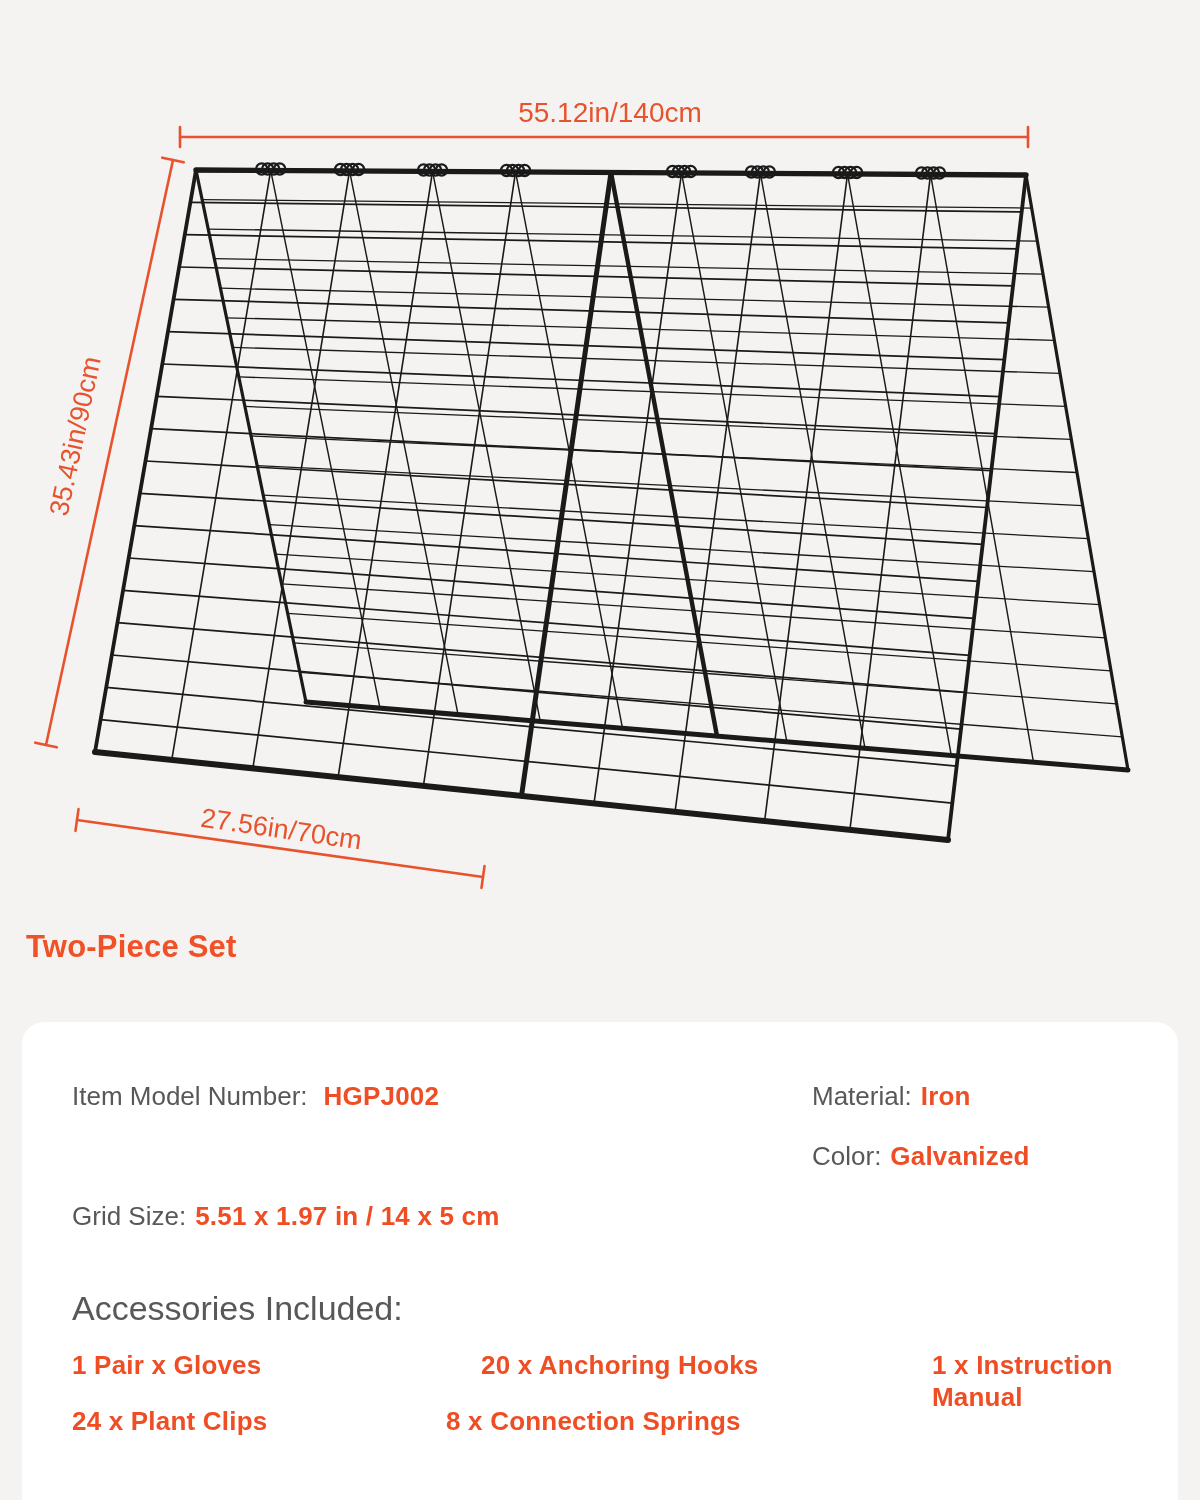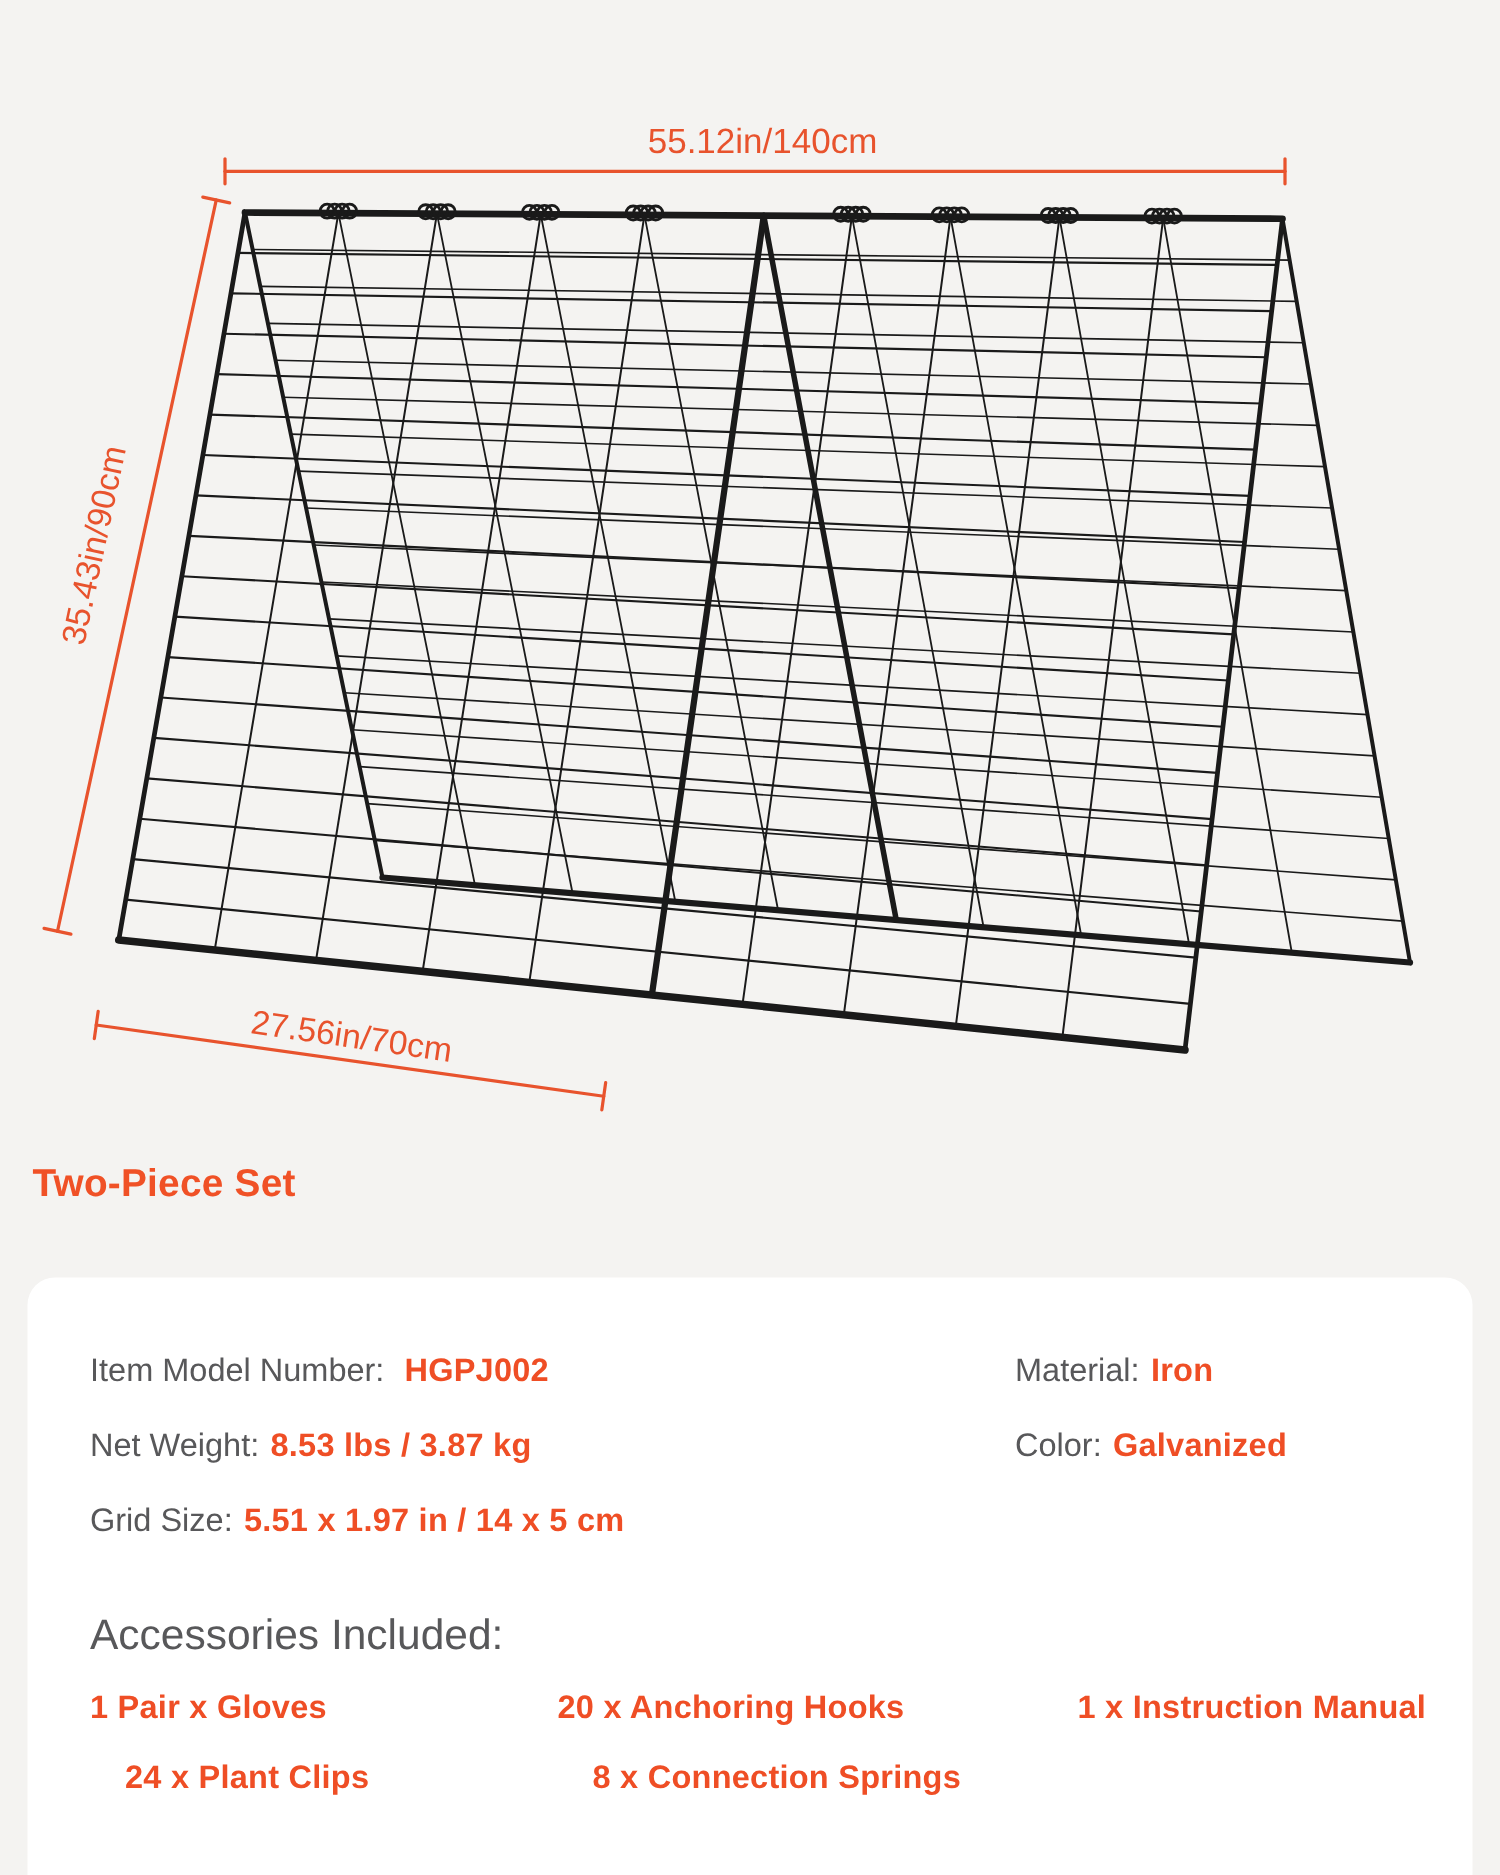--- a/index.html
+++ b/index.html
@@ -34,22 +34,22 @@
   .row-1{top:58px;}
   .row-2{top:118px;}
   .row-3{top:178px;}
   #acc-heading{position:absolute;left:50px;top:270px;font-size:34px;color:#58585a;line-height:32px;}
   .acc-row{
     position:absolute;left:50px;right:20px;
     display:grid;grid-template-columns:374px 416px auto;
     font-size:26px;font-weight:bold;color:#ef4e25;line-height:32px;
     letter-spacing:.2px;
   }
-  .acc-row.r1{top:327px;}
-  .acc-row.r2{top:383px;margin-left:28px;}
+  .acc-row.r1{top:327px;gap:35px;}
+  .acc-row.r2{top:383px;}
 </style>
 </head>
 <body>
 
 <div id="stage">
 
   <svg id="diagram-svg" width="1200" height="1010" viewBox="0 0 1200 1010">
     <g id="wires">
         <line x1="202.11111111111111" y1="199.55555555555554" x2="1031.6666666666667" y2="208.05555555555554" stroke="#1a1a1a" stroke-width="1.3" stroke-linecap="round"></line>
         <line x1="208.22222222222223" y1="229.11111111111111" x2="1037.3333333333333" y2="241.11111111111111" stroke="#1a1a1a" stroke-width="1.3" stroke-linecap="round"></line>
@@ -157,23 +157,20 @@
     <text class="dim-label small" transform="translate(280,838) rotate(8.2)" text-anchor="middle">27.56in/70cm</text>
   </svg>
 
   <div id="caption">Two-Piece Set</div>
 
   <div id="spec-card">
 
     <div class="spec-row col-left row-1 wide-gap">
       <span class="lbl">Item Model Number:</span><span class="val">HGPJ002</span>
     </div>
-    <div class="spec-row col-left row-2">
-      <span class="lbl">Net Weight:</span><span class="val">8.53 lbs / 3.87 kg</span>
-    </div>
     <div class="spec-row col-left row-3">
       <span class="lbl">Grid Size:</span><span class="val">5.51 x 1.97 in / 14 x 5 cm</span>
     </div>
 
     <div class="spec-row col-right row-1">
       <span class="lbl">Material:</span><span class="val">Iron</span>
     </div>
     <div class="spec-row col-right row-2">
       <span class="lbl">Color:</span><span class="val">Galvanized</span>
     </div>

